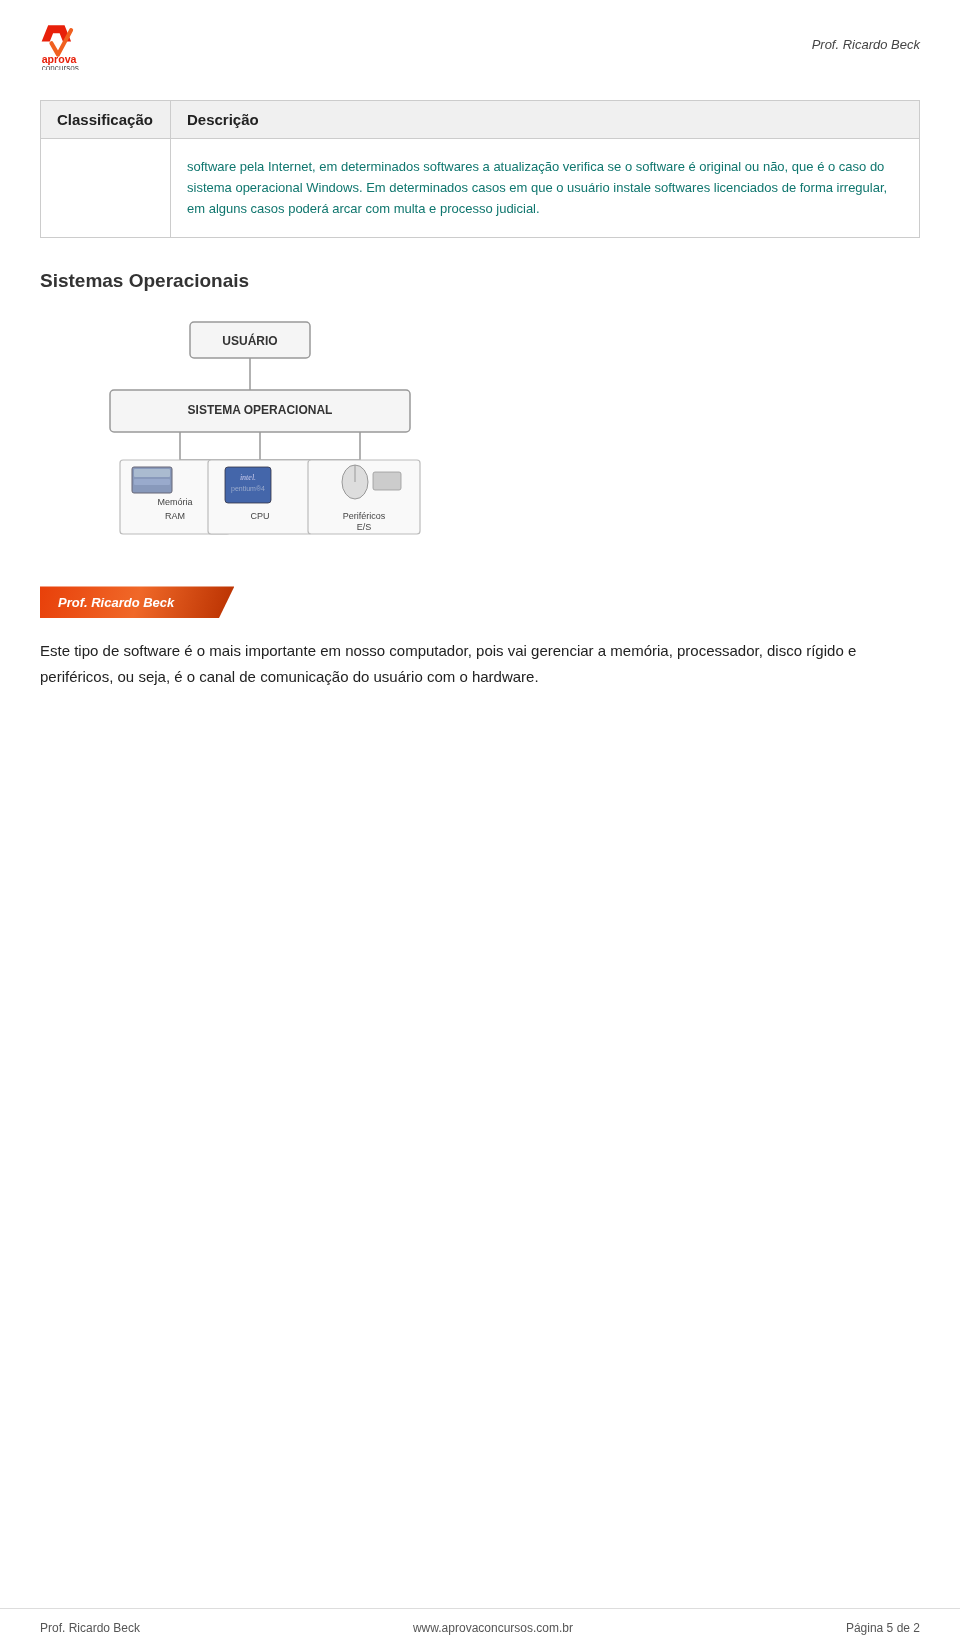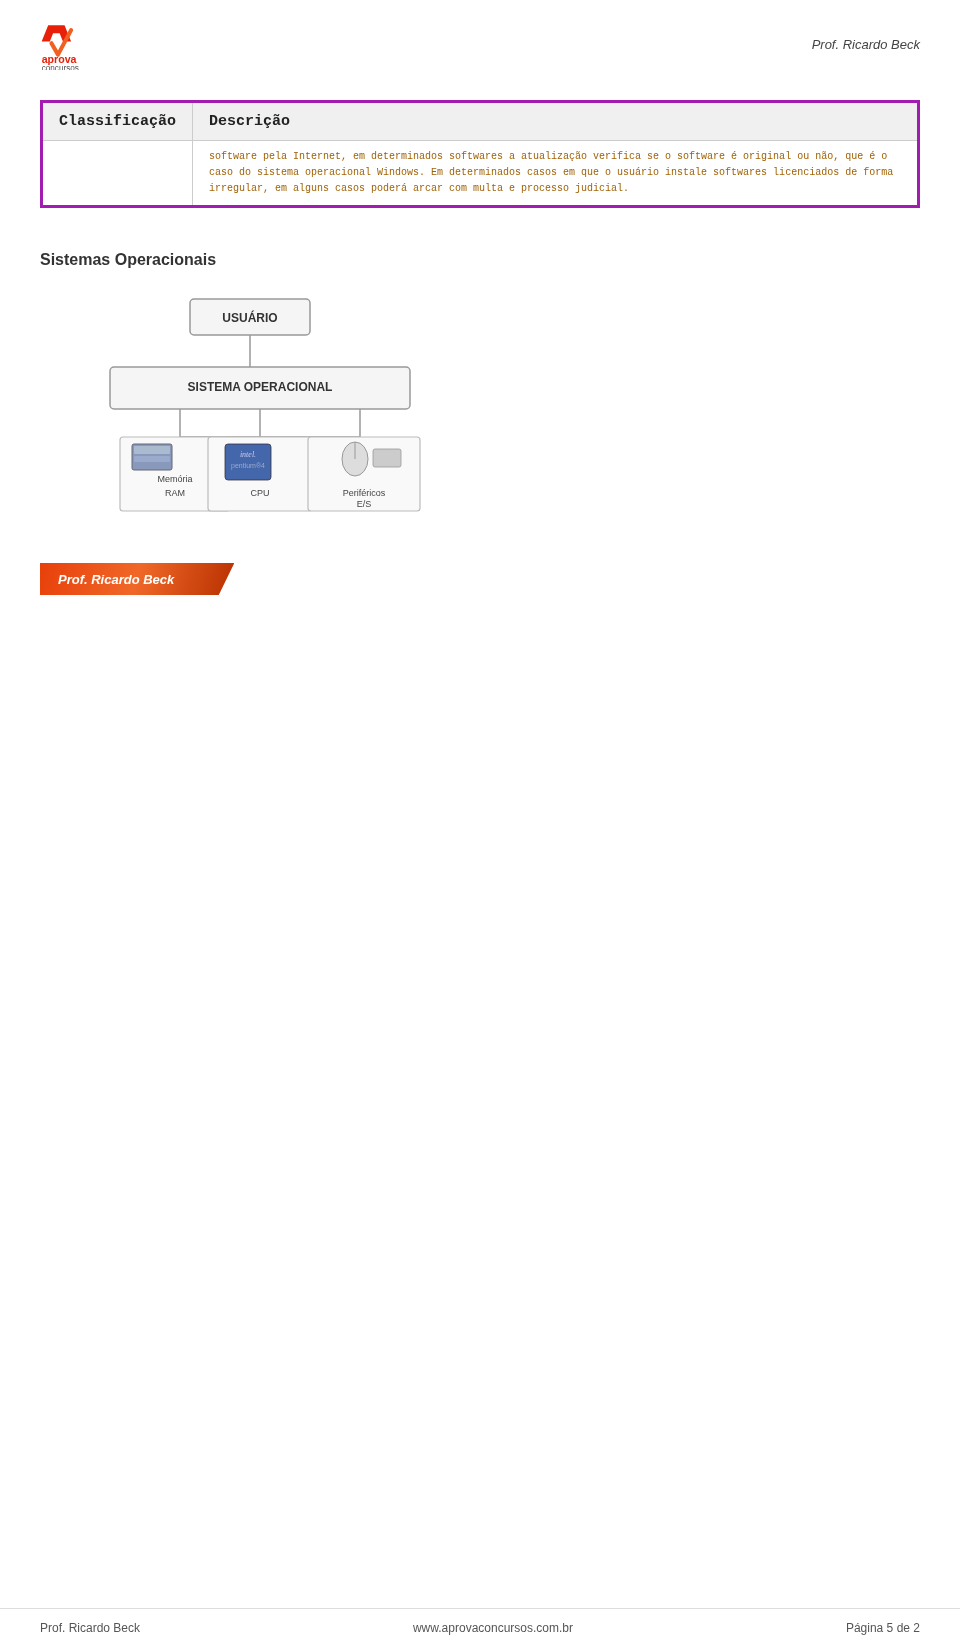--- a/index.html
+++ b/index.html
@@ -36,49 +36,48 @@
 
     
     .main-content {
       padding: 20px 40px 80px 40px;
     }
 
     
     .content-table {
       width: 100%;
       border-collapse: collapse;
-      border: 3px solid #a21caf;
-      margin-bottom: 43px;
-      font-family: Liberation Mono, monospace;
+      border: 1px solid #a21caf;
+      margin-bottom: 32px;
     }
     .content-table th {
       background: #f0f0f0;
       border: 1px solid #ccc;
       padding: 10px 16px;
       text-align: left;
       font-size: 15px;
       font-weight: bold;
       color: #222;
     }
     .content-table td {
       border: 1px solid #ccc;
-      padding: 8px 16px;
-      font-size: 10px;
+      padding: 18px 16px;
+      font-size: 13px;
       line-height: 1.6;
       vertical-align: top;
-      color: #a16207;
+      color: #0f766e;
     }
     .content-table td.classificacao-cell {
       width: 130px;
       font-weight: bold;
     }
 
     
     .section-heading {
-      font-size: 16px;
+      font-size: 19px;
       font-weight: bold;
       color: #333;
       margin: 30px 0 20px 0;
     }
 
     
     .diagram-container {
       margin: 0 0 0 20px;
       display: inline-block;
     }
@@ -194,20 +193,21 @@
       </svg>
     </div>
   </div>
 
   <div style="margin-top: -10px; margin-bottom: 20px;">
     <div style="display: inline-block; background: linear-gradient(105deg, #e8400a 0%, #f06828 50%, #b83000 100%); padding: 7px 60px 7px 18px; clip-path: polygon(0 0, 100% 0, 92% 100%, 0 100%);">
       <span style="color:#fff; font-size:13px; font-style:italic; font-weight:bold;">Prof. Ricardo Beck</span>
     </div>
   </div>
 
+  <p class="body-text">Este tipo de software é o mais importante em nosso computador, pois vai gerenciar a memória, processador, disco rígido e periféricos, ou seja, é o canal de comunicação do usuário com o hardware.</p>
 
 </div>
 
 <div class="footer">
   <span>Prof. Ricardo Beck</span>
   <span>www.aprovaconcursos.com.br</span>
   <span>Página 5 de 2</span>
 </div>
 
 </body></html>

